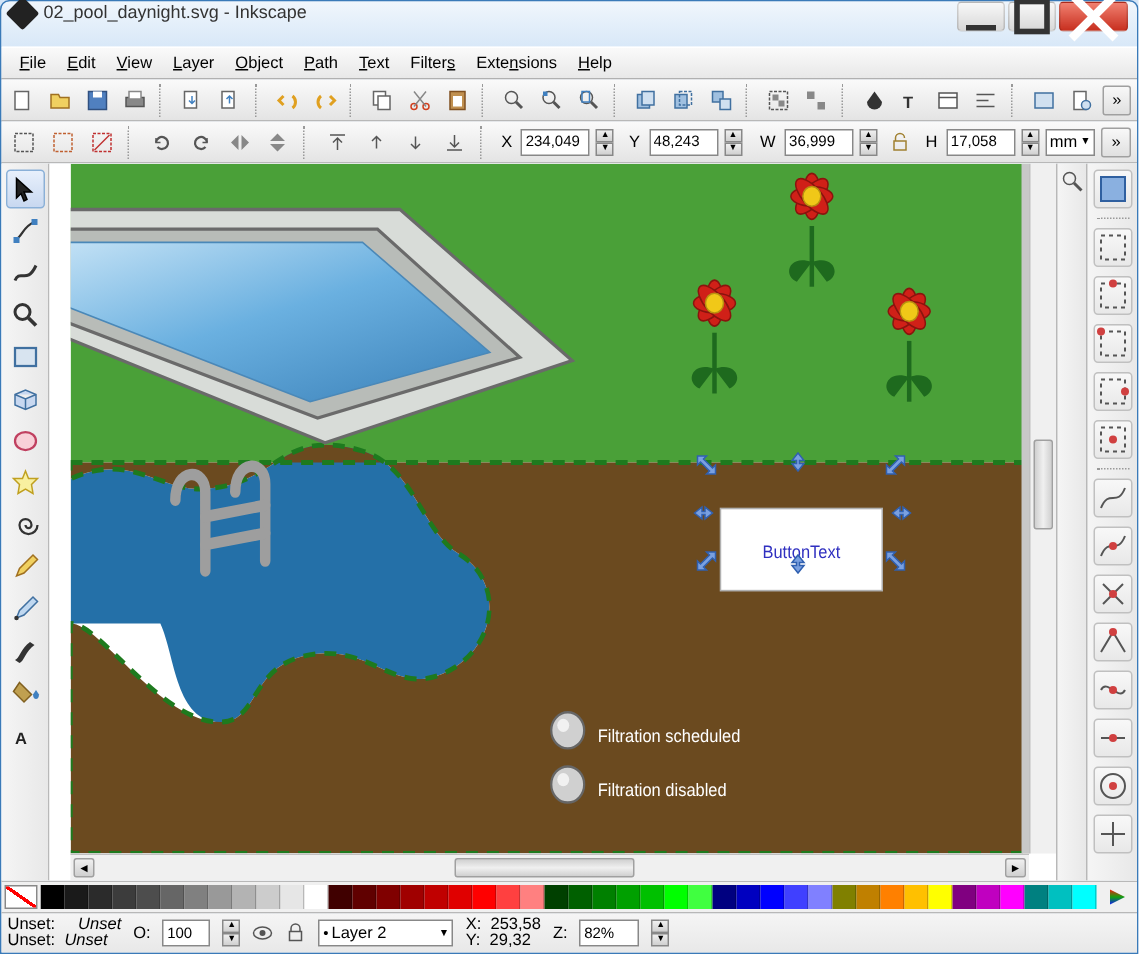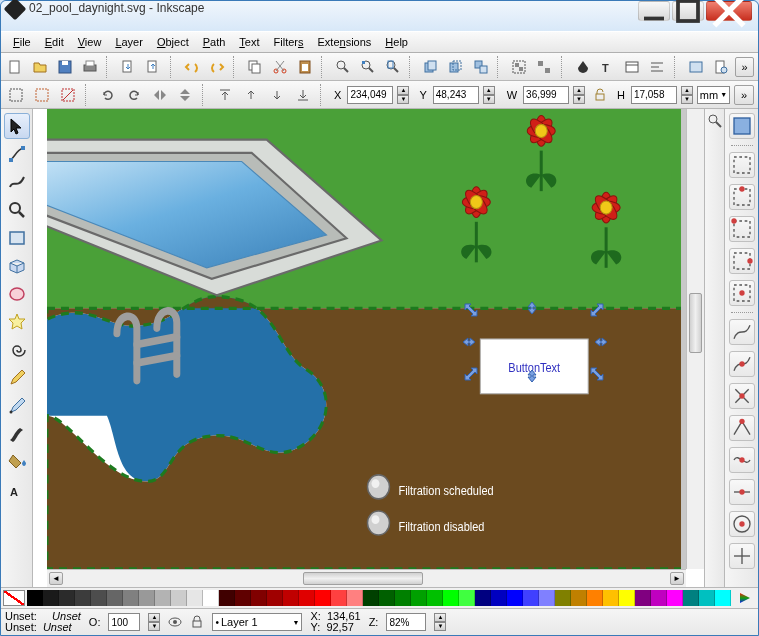--- a/index.html
+++ b/index.html
@@ -691,24 +691,24 @@
         <div>▼</div>
       </div>
     <svg class="lock" viewBox="0 0 14 14">
         <ellipse cx="7" cy="7" rx="6" ry="4" fill="none" stroke="#555"></ellipse>
         <circle cx="7" cy="7" r="2" fill="#555"></circle>
       </svg>
     <svg class="lock" viewBox="0 0 14 14">
         <rect x="3" y="6" width="8" height="6" fill="none" stroke="#555"></rect>
         <path d="M4 6V4a3 3 0 0 1 6 0v2" fill="none" stroke="#555"></path>
       </svg>
-    <div class="unitsel" style="width:90px">• <span>Layer 1</span><span style="margin-left:auto;font-size:7px">▼</span></div>
+    <div class="unitsel" style="width:90px">• <span>Layer 2</span><span style="margin-left:auto;font-size:7px">▼</span></div>
     <div class="fs">
-      <div><span>X:</span>&nbsp;&nbsp;<span>134,61</span></div>
-      <div><span>Y:</span>&nbsp;&nbsp;<span>92,57</span></div>
+      <div><span>X:</span>&nbsp;&nbsp;<span>253,58</span></div>
+      <div><span>Y:</span>&nbsp;&nbsp;<span>29,32</span></div>
     </div>
     <span>Z:</span>
     <input class="tinput" style="width: 40px;" value="82%">
     <div class="spinbtn">
         <div>▲</div>
         <div>▼</div>
       </div>
   </div>
 
 </div>

